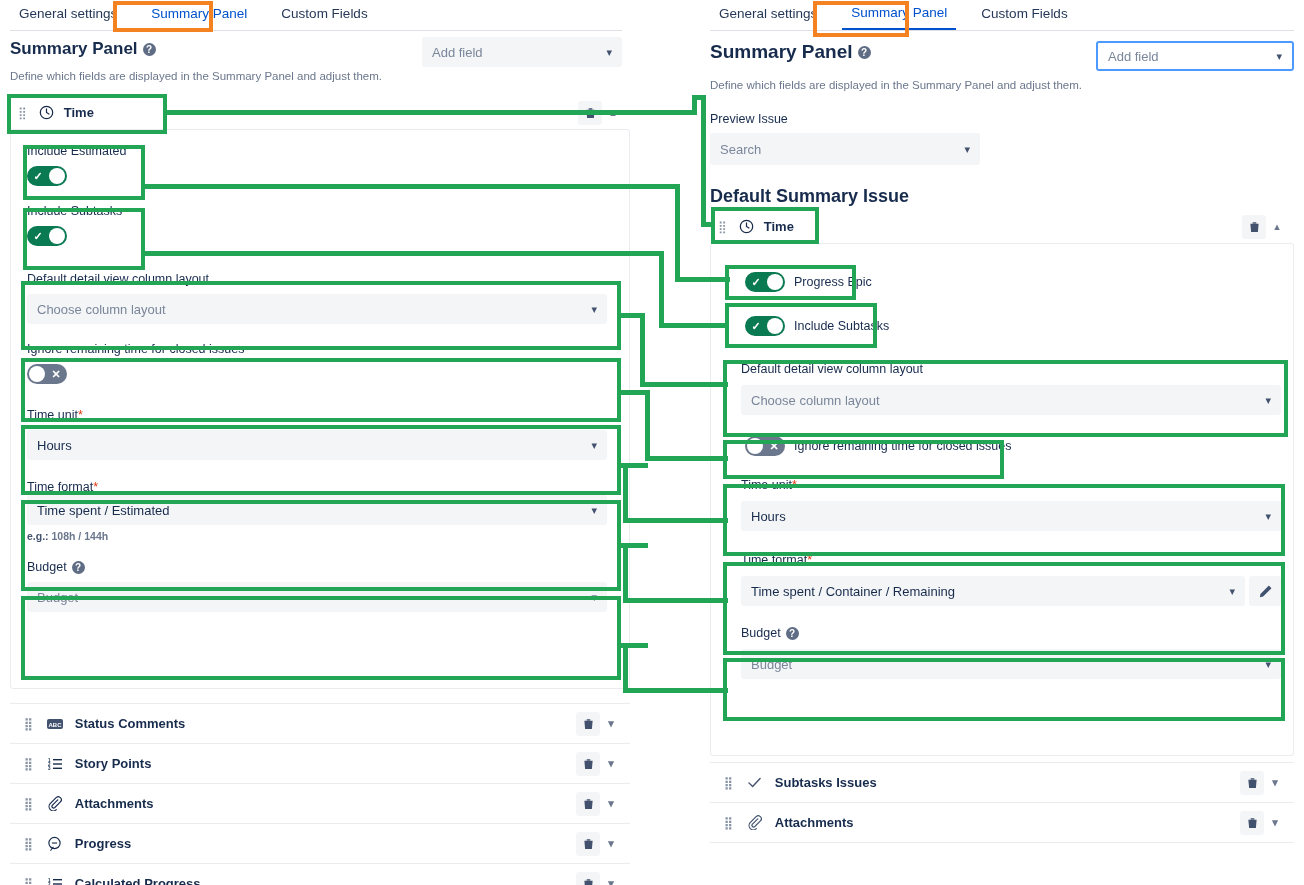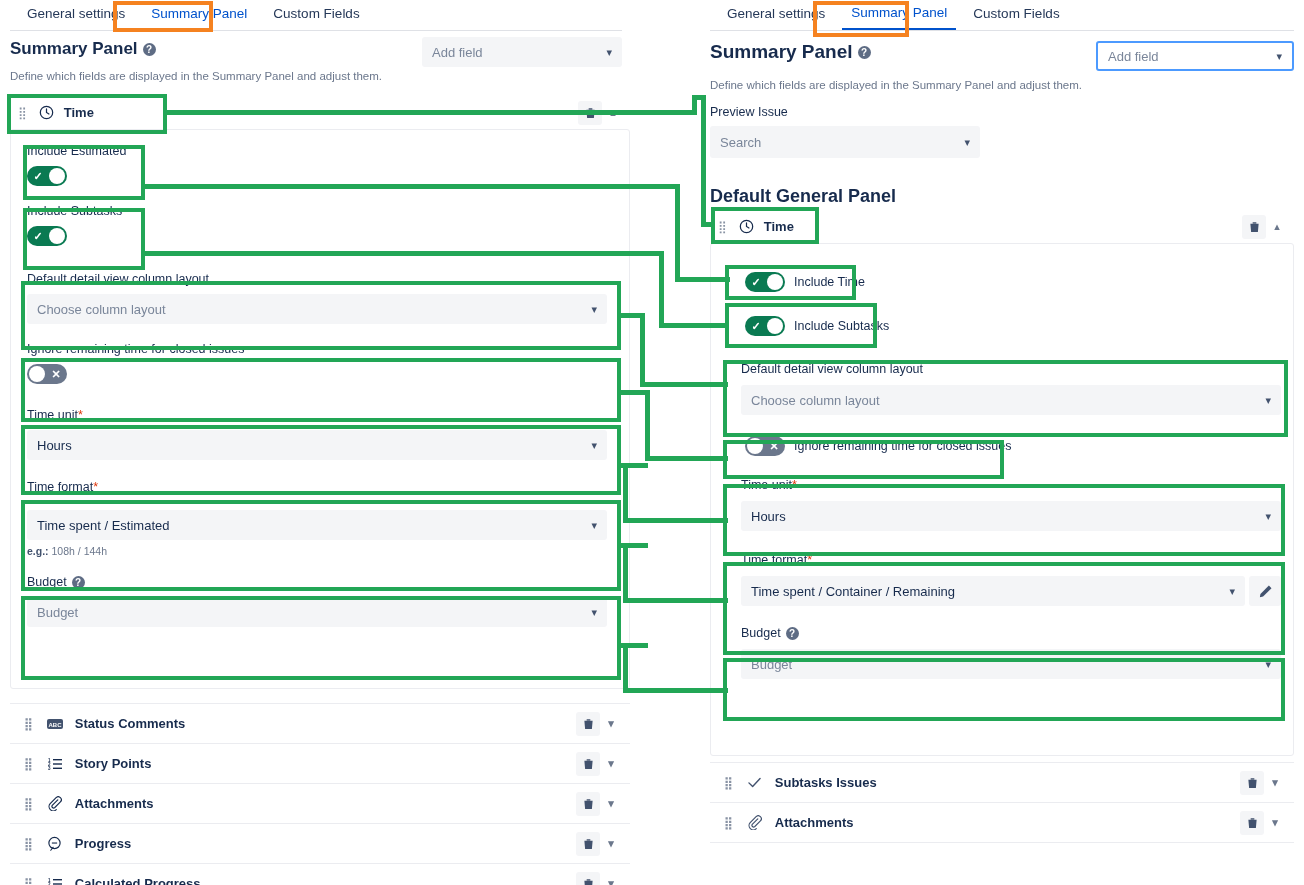--- a/index.html
+++ b/index.html
@@ -10,21 +10,21 @@
     font-family: "Liberation Sans", sans-serif;
     overflow: hidden;
   }
   #root { position: relative; width: 1304px; height: 885px; background:#fff; }
 
   
   .panel { position: absolute; top: 0; background: #fff; }
   .panel-left  { left: 0;   width: 632px; }
   .panel-right { left: 700px; width: 604px; }
 
-  .tabbar { display: flex; align-items: center; gap: 8px; padding: 4px 10px; height: 30px; margin-left: 8px; }
+  .tabbar { display: flex; align-items: center; gap: 16px; padding: 4px 10px; height: 30px; }
   .tab {
     font-size: 13.5px; color: #253858; padding: 3px 9px 6px 9px;
     white-space: nowrap; cursor: pointer; line-height: 18px;
   }
   .tab.active { color: #0052cc; }
   .tabbar-rule { height: 1px; background: #dfe1e6; margin: 0 10px; }
 
   .sec-head { display: flex; align-items: flex-start; justify-content: space-between; padding: 8px 10px 0 10px; }
   .sec-title { font-size: 17px; font-weight: bold; color: #172b4d; display: flex; align-items: center; gap: 5px; }
   .sec-sub { font-size: 11.5px; color: #6b778c; padding: 3px 10px 0 10px; }
@@ -164,25 +164,25 @@
           <div class="select" style="margin-top:8px;">
             <span>Hours</span>
             <span class="chev">▾</span>
           </div>
         </div>
 
         <div style="margin:20px 0 0 4px;width:580px;">
           <div class="fieldlabel">
             <span>Time format</span><span class="req">*</span>
           </div>
-          <div class="select" style="margin-top:16px;">
+          <div class="select" style="margin-top:1px;">
             <span>Time spent / Estimated</span>
             <span class="chev">▾</span>
           </div>
-          <div class="eg" style="margin-top:5px;">
+          <div class="eg" style="margin-top:5px;font-weight:bold;">
             <b>e.g.:</b>
             <span>108h / 144h</span>
           </div>
         </div>
 
         <div style="margin:18px 0 0 4px;width:580px;">
           <div class="fieldlabel" style="display:flex;align-items:center;gap:5px;">
             <span>Budget</span>
             <span class="qmark">?</span>
           </div>
@@ -299,29 +299,29 @@
         <span>Summary Panel</span>
         <span class="qmark">?</span>
       </div>
       <div class="select ph focused" style="width:198px;margin-top:0;background:#fff;">
         <span>Add field</span>
         <span class="chev">▾</span>
       </div>
     </div>
     <div class="sec-sub" style="padding-top:8px;">Define which fields are displayed in the Summary Panel and adjust them.</div>
 
-    <div style="position:absolute;left:10px;top:105px;width:270px;">
+    <div style="position:absolute;left:10px;top:112px;width:270px;">
       <div class="fieldlabel">Preview Issue</div>
       <div class="select ph" style="margin-top:7px;height:32px;">
         <span>Search</span>
         <span class="chev">▾</span>
       </div>
     </div>
 
-    <div style="position:absolute;left:10px;top:186px;font-size:18px;font-weight:bold;color:#172b4d;">Default General Panel</div>
+    <div style="position:absolute;left:10px;top:186px;font-size:18px;font-weight:bold;color:#172b4d;">Default Summary Issue</div>
 
     <div style="position:absolute;left:10px;top:210px;width:584px;">
       <div style="display:flex;align-items:center;height:33px;padding:0 6px 0 8px;">
         <span class="grip" style="color:#8993a4;font-size:12px;margin-right:12px;">⣿</span>
         <span style="margin-right:10px;display:flex;">
           <svg width="15" height="15" viewBox="0 0 16 16">
               <circle cx="8" cy="8" r="6.6" fill="none" stroke="#172b4d" stroke-width="1.3"></circle>
               <path d="M8 4.2V8l2.6 1.6" fill="none" stroke="#172b4d" stroke-width="1.3" stroke-linecap="round"></path>
             </svg>
         </span>
@@ -334,21 +334,21 @@
         <span class="caret">▴</span>
       </div>
 
       <div class="cardbox" style="padding:12px 12px 18px 12px;min-height:513px;">
 
         <div style="display:flex;align-items:center;gap:9px;margin:16px 0 0 22px;">
           <div class="toggle on">
             <span class="gly">✓</span>
               <span class="knob"></span>
           </div>
-          <span class="fieldlabel">Include Time</span>
+          <span class="fieldlabel">Progress Epic</span>
         </div>
 
         <div style="display:flex;align-items:center;gap:9px;margin:24px 0 0 22px;">
           <div class="toggle on">
             <span class="gly">✓</span>
               <span class="knob"></span>
           </div>
           <span class="fieldlabel">Include Subtasks</span>
         </div>
 

